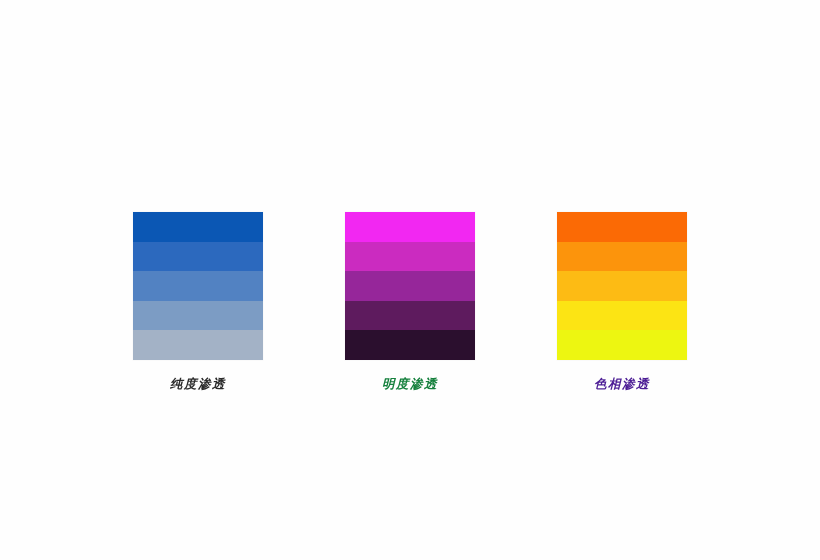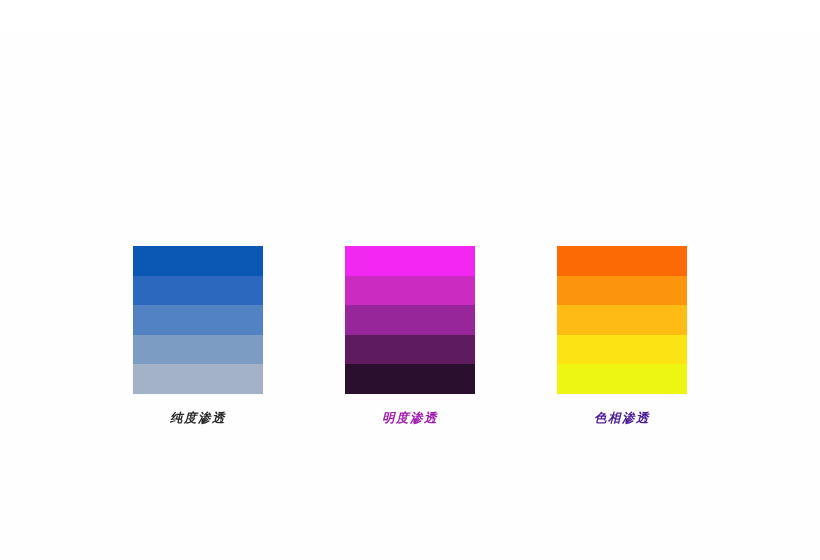--- a/index.html
+++ b/index.html
@@ -12,21 +12,20 @@
     background: #ffffff;
     font-family: "Liberation Serif", "DejaVu Serif", serif;
     overflow: hidden;
     position: relative;
   }
 
   .canvas {
     position: absolute;
     inset: 0;
     background: #fefefe;
-    margin-top: 34px;
   }
 
   .swatch-row {
     position: absolute;
     left: 0;
     top: 212px;
     width: 820px;
     display: flex;
     justify-content: center;
     align-items: flex-start;
@@ -84,21 +83,21 @@
     </div>
 
     <div class="swatch-group">
       <div class="swatch-stack">
         <div class="band" style="background-color: rgb(242, 39, 242);"></div>
         <div class="band" style="background-color: rgb(203, 43, 192);"></div>
         <div class="band" style="background-color: rgb(150, 38, 154);"></div>
         <div class="band" style="background-color: rgb(94, 27, 94);"></div>
         <div class="band" style="background-color: rgb(43, 15, 46);"></div>
       </div>
-      <div class="swatch-caption" style="color: #a21caf;">明度渗透</div>
+      <div class="swatch-caption" style="color: #15803d;">明度渗透</div>
     </div>
 
     <div class="swatch-group">
       <div class="swatch-stack">
         <div class="band" style="background-color: rgb(251, 106, 5);"></div>
         <div class="band" style="background-color: rgb(252, 148, 12);"></div>
         <div class="band" style="background-color: rgb(253, 187, 20);"></div>
         <div class="band" style="background-color: rgb(252, 228, 20);"></div>
         <div class="band" style="background-color: rgb(237, 246, 17);"></div>
       </div>

